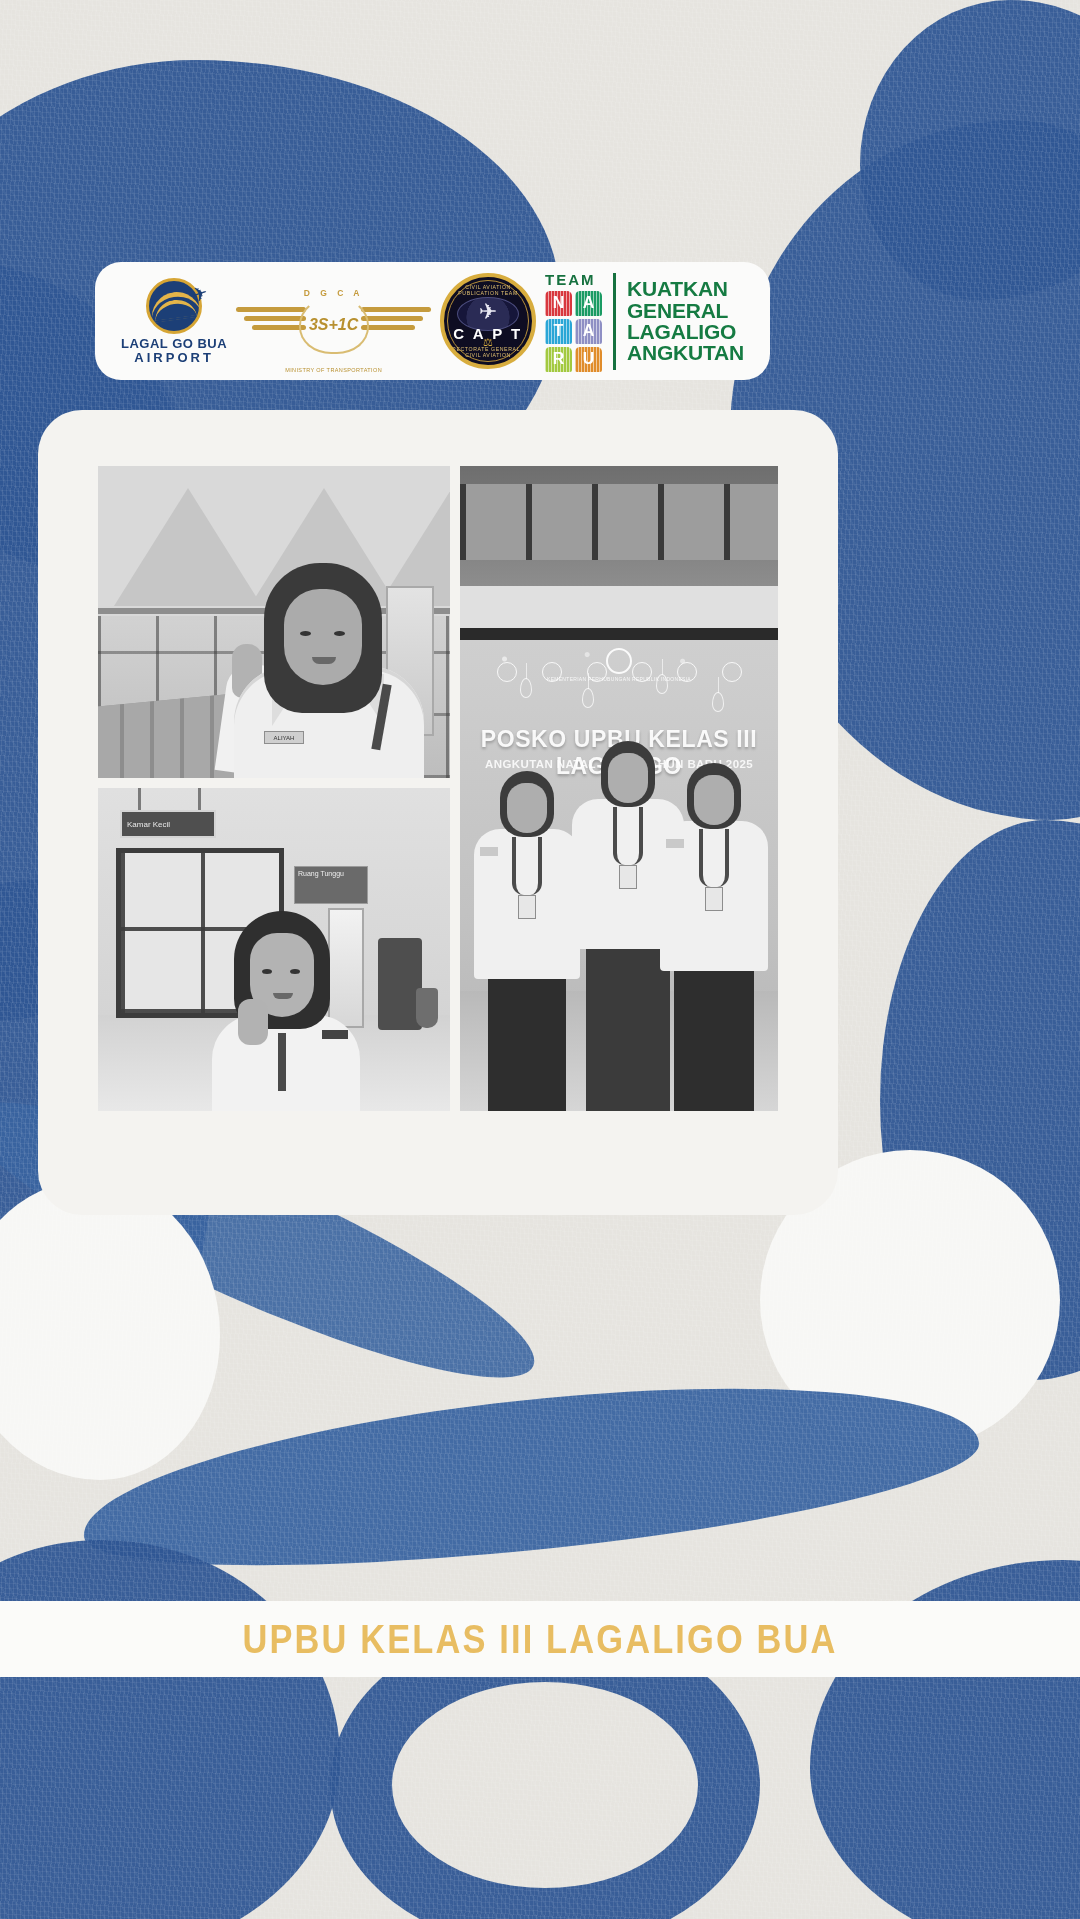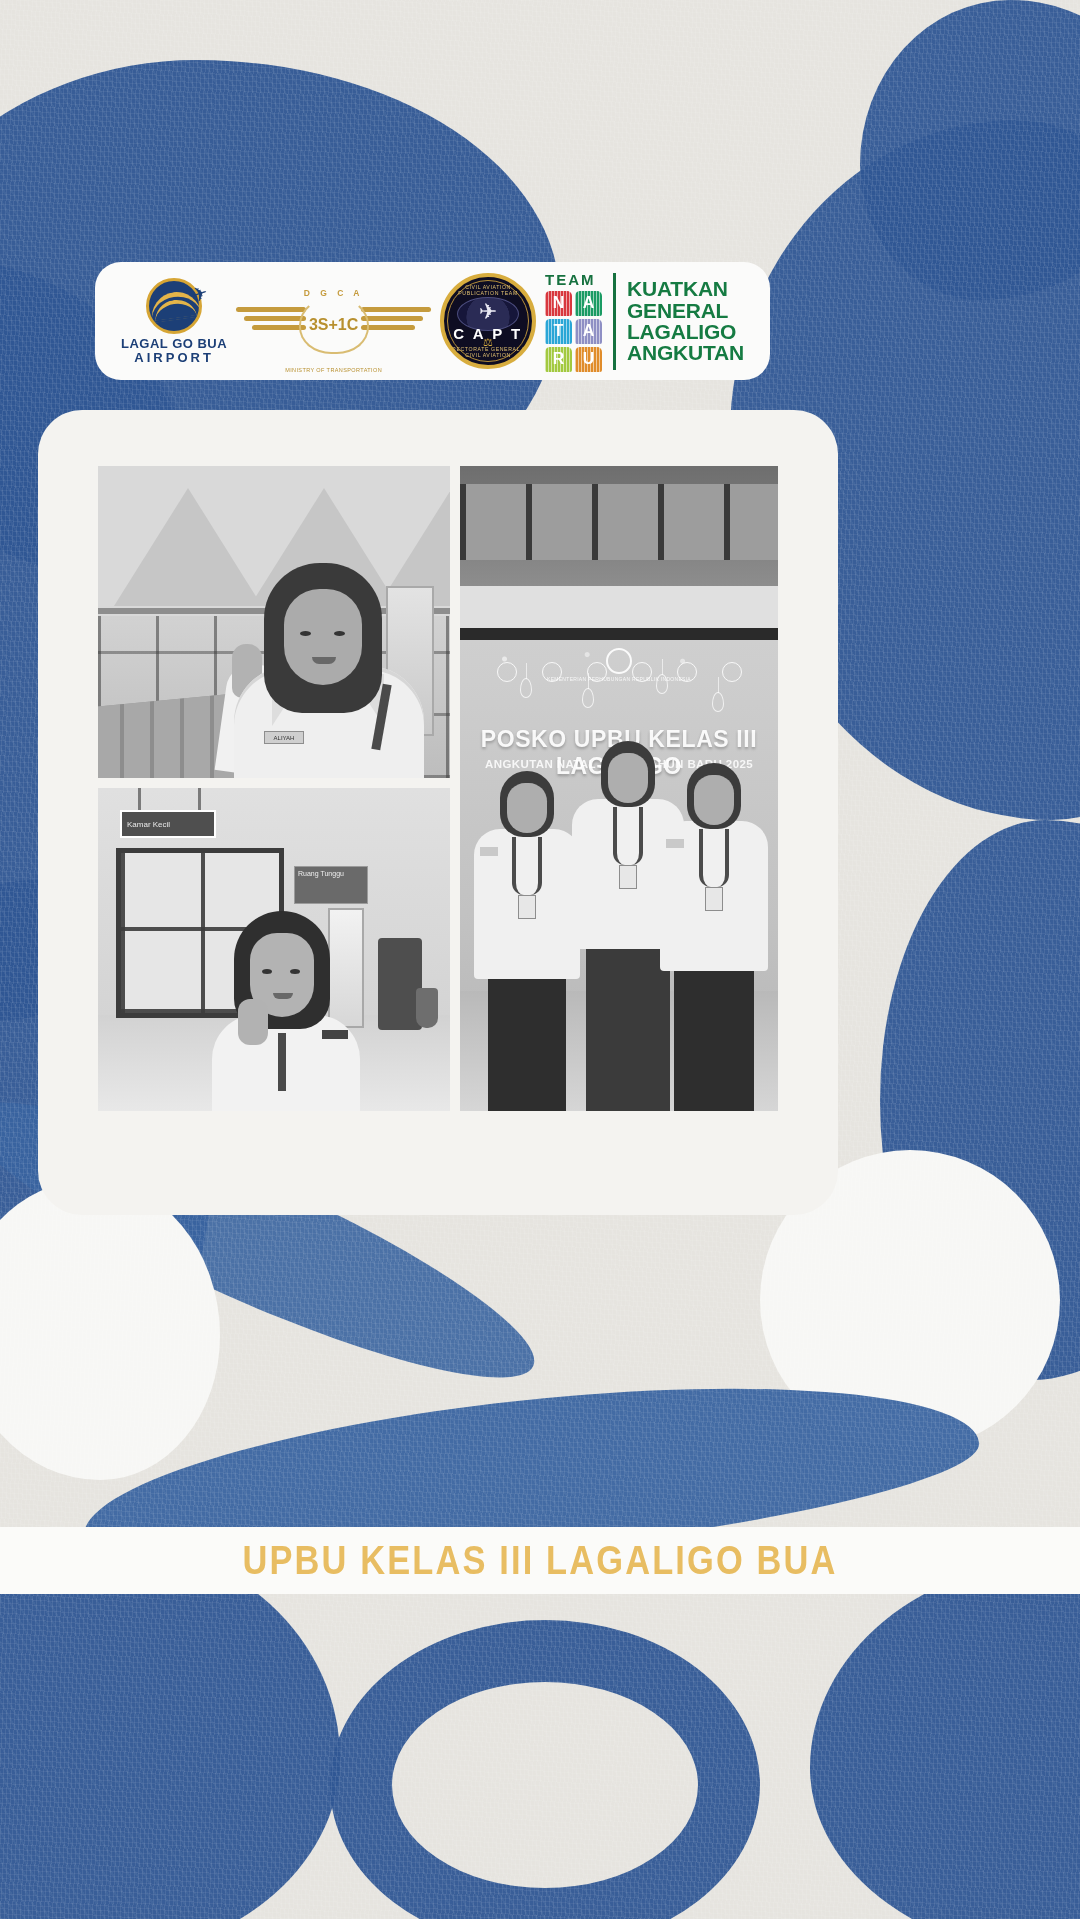--- a/index.html
+++ b/index.html
@@ -198,20 +198,21 @@
     display: flex; flex-direction: column; align-items: center; justify-content: center;
   }
   .dgca-arc {
     font-size: 8.5px; color: #c59b3d; letter-spacing: 4px; font-weight: bold;
   }
   .dgca-wreath {
     width: 70px; height: 58px; border: 2px solid #d9bc72;
     border-radius: 50% 50% 46% 46%; border-top-color: transparent;
     display: flex; align-items: center; justify-content: center;
     margin-top: -2px;
+    font-style: italic;
   }
   .dgca-3s { font-size: 16px; font-weight: bold; color: #b8902f; }
   .dgca-ribbon {
     position: absolute; bottom: -4px; left: 50%; transform: translateX(-50%);
     font-size: 5.5px; color: #b8902f; letter-spacing: .4px; white-space: nowrap;
   }
 
   
   .logo-capt {
     width: 96px; height: 96px; border-radius: 50%;
@@ -386,21 +387,21 @@
   }
   .p1 .lanyard {
     position: absolute; right: 52px; bottom: 28px; width: 9px; height: 66px;
     background: #4a4a48; transform: rotate(10deg);
   }
 
   
   .p2 .wall { position: absolute; inset: 0; background: linear-gradient(#e0e0de, #cfcfcd); }
   .p2 .sign {
     position: absolute; left: 22px; top: 22px; width: 96px; height: 28px;
-    background: #4f4f4d; border: 2px solid #ffffff;
+    background: #4f4f4d; border: 2px solid #86efac;
     font-size: 8px; color: #e9e9e7; display: flex; align-items: center; padding-left: 5px;
   }
   .p2 .signpost { position: absolute; left: 40px; top: 0; width: 3px; height: 22px; background: #7a7a78; }
   .p2 .signpost2 { position: absolute; left: 100px; top: 0; width: 3px; height: 22px; background: #7a7a78; }
   .p2 .doorframe {
     position: absolute; left: 18px; top: 60px; width: 168px; height: 170px;
     border: 5px solid #3c3c3a;
     background:
       repeating-linear-gradient(90deg, rgba(60,60,58,.9) 0 4px, rgba(0,0,0,0) 4px 80px),
       repeating-linear-gradient(0deg, rgba(60,60,58,.9) 0 4px, rgba(0,0,0,0) 4px 82px),
@@ -564,22 +565,22 @@
     font-family: "Liberation Sans Narrow", "Liberation Sans", sans-serif;
     font-size: 48px;
     font-weight: bold;
     letter-spacing: 4px;
     transform: scaleX(.88);
   }
 
   
   .footer-band {
     position: absolute;
-    left: 0; right: 0; top: 1527px;
-    height: 67px;
+    left: 0; right: 0; top: 1601px;
+    height: 76px;
     background: #fbfbf9;
     display: flex; align-items: center; justify-content: center;
     z-index: 7;
   }
   .footer-text {
     color: #e8bd62;
     font-family: "Liberation Sans Narrow", "Liberation Sans", sans-serif;
     font-size: 40px; font-weight: bold;
     letter-spacing: 2.5px;
     transform: scaleX(.86);

